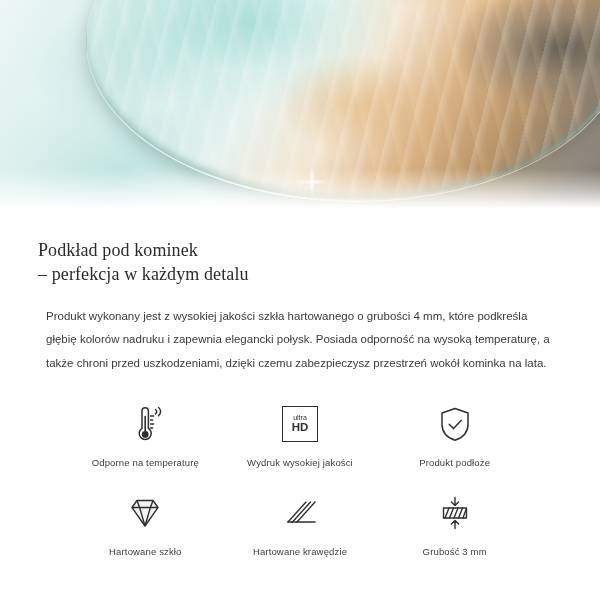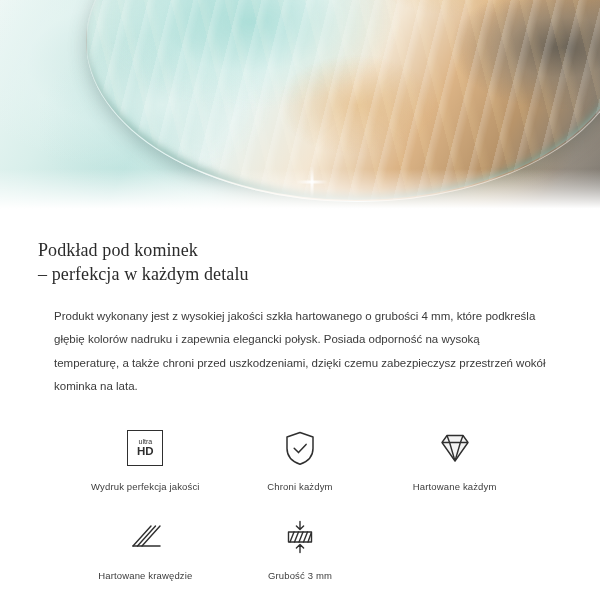--- a/index.html
+++ b/index.html
@@ -119,21 +119,21 @@
     font-weight: 400;
     margin: 0 0 18px 0;
     letter-spacing: 0.1px;
   }
   .headline .line2 { display: block; }
 
   .body-copy {
     font-size: 11.5px;
     line-height: 2.05;
     color: #3a3a3a;
-    margin: 16px;
+    margin: 8px;
     max-width: 536px;
   }
 
   
   .features {
     margin-top: 26px;
     display: grid;
     grid-template-columns: repeat(3, 1fr);
     row-gap: 22px;
     padding: 0 30px;
@@ -175,53 +175,67 @@
   <div class="content">
     <h1 class="headline">
       <span>Podkład pod kominek</span>
       <span class="line2">– perfekcja w każdym detalu</span>
     </h1>
 
     <p class="body-copy">Produkt wykonany jest z wysokiej jakości szkła hartowanego o grubości 4 mm, które podkreśla głębię kolorów nadruku i zapewnia elegancki połysk. Posiada odporność na wysoką temperaturę, a także chroni przed uszkodzeniami, dzięki czemu zabezpieczysz przestrzeń wokół kominka na lata.</p>
 
     <div class="features">
 
+      <div class="feature">
+        <div class="feature-icon">
+          <svg width="40" height="42" viewBox="0 0 40 42">
+            <g fill="none" stroke="#2f2f2f" stroke-width="1.5" stroke-linecap="round">
+              <path d="M17 8a3.2 3.2 0 0 1 6.4 0v17.4a6 6 0 1 1-6.4 0z"></path>
+              <circle cx="20.2" cy="31.4" r="3.4" fill="#2f2f2f" stroke="none"></circle>
+              <path d="M20.2 28.6V13.5" stroke-width="1.6"></path>
+              <path d="M25.6 13h3M25.6 17h2M25.6 21h3M25.6 25h2"></path>
+              <path d="M30.5 6.5c1.6 1.2 1.6 3.2 0 4.4M33.5 4.5c2.8 2.2 2.8 6 0 8.2"></path>
+            </g>
+          </svg>
+        </div>
+        <div class="feature-label">Odporne na temperaturę</div>
+      </div>
 
       <div class="feature">
         <div class="feature-icon">
           <div style="width:34px;height:34px;border:1.4px solid #2f2f2f;display:flex;flex-direction:column;align-items:center;justify-content:center;">
             <span style="font-size:7px;color:#2f2f2f;line-height:1;">ultra</span>
             <span style="font-size:11.5px;font-weight:bold;color:#2f2f2f;line-height:1.15;">HD</span>
           </div>
         </div>
-        <div class="feature-label">Wydruk perfekcja jakości</div>
+        <div class="feature-label">Wydruk wysokiej jakości</div>
       </div>
 
       <div class="feature">
         <div class="feature-icon">
           <svg width="38" height="40" viewBox="0 0 38 40">
             <g fill="none" stroke="#2f2f2f" stroke-width="1.5" stroke-linejoin="round" stroke-linecap="round">
               <path d="M19 4.5 32 9v11.5c0 8-5.6 13.2-13 15.8C11.6 33.7 6 28.5 6 20.5V9z"></path>
               <path d="M13.2 20.2l4.3 4.4 7.6-8.2"></path>
             </g>
           </svg>
         </div>
-        <div class="feature-label">Chroni każdym</div>
+        <div class="feature-label">Produkt podłoże</div>
       </div>
 
       <div class="feature">
         <div class="feature-icon">
           <svg width="40" height="36" viewBox="0 0 40 36">
             <g fill="none" stroke="#2f2f2f" stroke-width="1.4" stroke-linejoin="round">
               <path d="M7 12.5 12 5.5h16l5 7L20 31z" fill="#2f2f2f" fill-opacity="0.06"></path>
               <path d="M7 12.5h26M12 5.5l2.6 7L20 31M28 5.5l-2.6 7L20 31M14.6 12.5h10.8"></path>
             </g>
           </svg>
         </div>
-        <div class="feature-label">Hartowane każdym</div>
+        <div class="feature-label">Hartowane szkło</div>
       </div>
 
       <div class="feature">
         <div class="feature-icon">
           <svg width="40" height="32" viewBox="0 0 40 32">
             <g fill="none" stroke="#2f2f2f" stroke-width="1.4" stroke-linecap="round">
               <path d="M8 25 L26 5"></path>
               <path d="M12.5 25 L30.5 5"></path>
               <path d="M17 25 L35 5"></path>
               <path d="M8 25 L35 25" stroke-width="1.5"></path>

